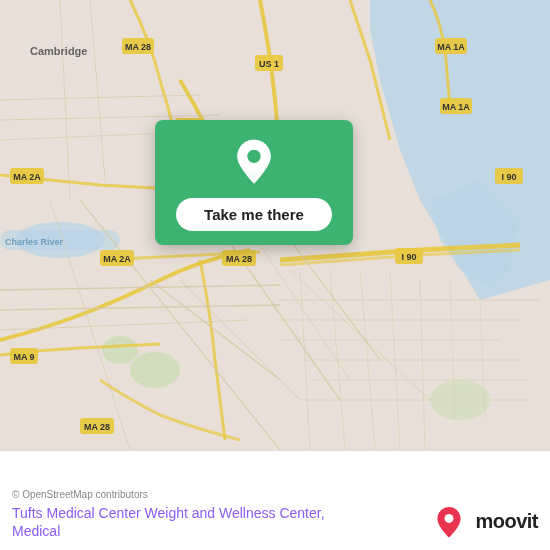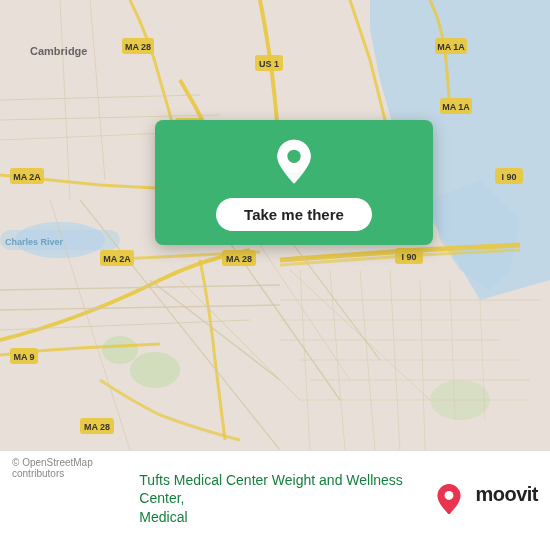--- a/index.html
+++ b/index.html
@@ -33,21 +33,21 @@
       position: absolute;
       top: 0; left: 0;
       width: 100%; height: 100%;
     }
 
     
     #take-me-there-card {
       position: absolute;
       top: 120px;
       left: 155px;
-      width: 278px;
+      width: 198px;
       background: #3cb371;
       border-radius: 8px;
       display: flex;
       flex-direction: column;
       align-items: center;
       padding: 18px 20px 14px 20px;
       box-shadow: 0 4px 16px rgba(0,0,0,0.25);
     }
 
     #location-pin-icon {
@@ -67,48 +67,50 @@
       cursor: pointer;
       white-space: nowrap;
     }
 
     
     #bottom-bar {
       width: 550px;
       height: 100px;
       background: white;
       display: flex;
+      flex-direction: column;
       justify-content: flex-end;
       padding: 6px 12px 10px 12px;
       border-top: 1px solid #ddd;
     }
 
     #attribution {
       font-size: 10px;
       color: #888;
       margin-bottom: 4px;
     }
 
     #place-name-row {
       display: flex;
       align-items: center;
       justify-content: space-between;
     }
 
     #place-name {
       font-size: 14px;
       font-weight: 500;
-      color: #15803d;
+      color: #8b5cf6;
       flex: 1;
       line-height: 1.3;
     }
 
     
     #moovit-logo {
       display: flex;
+      align-items: center;
       gap: 12px;
       flex-shrink: 0;
       margin-left: 10px;
     }
 
     #moovit-pin {
       width: 28px;
       height: 32px;
     }
 

